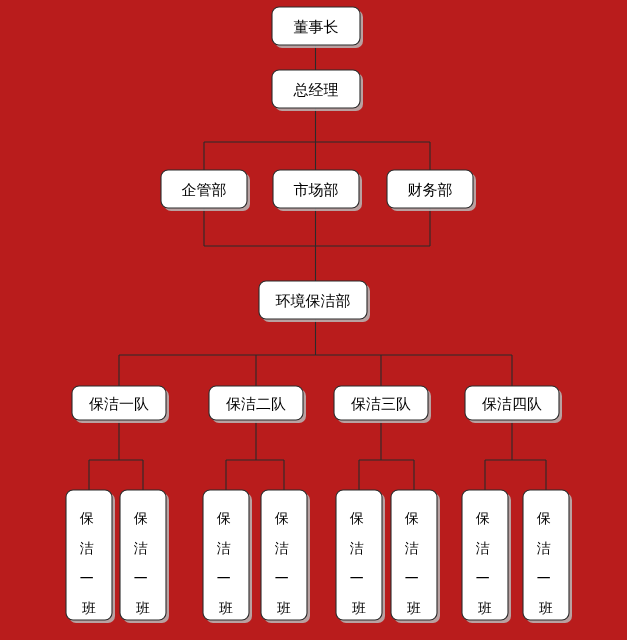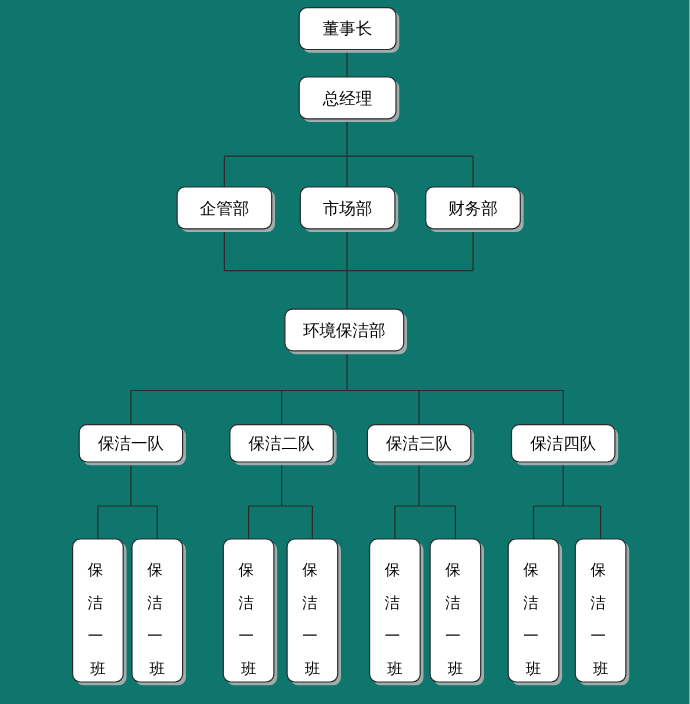--- a/index.html
+++ b/index.html
@@ -10,21 +10,21 @@
   body {
     width: 627px;
     height: 640px;
     font-family: "DejaVu Sans", "Liberation Sans", sans-serif;
     overflow: hidden;
   }
   #chart-root {
     position: relative;
     width: 627px;
     height: 640px;
-    background: #0f766e;
+    background: #b91c1c;
   }
   svg#org-svg {
     position: absolute;
     top: 0;
     left: 0;
     width: 627px;
     height: 640px;
     display: block;
   }
   .node-box {

